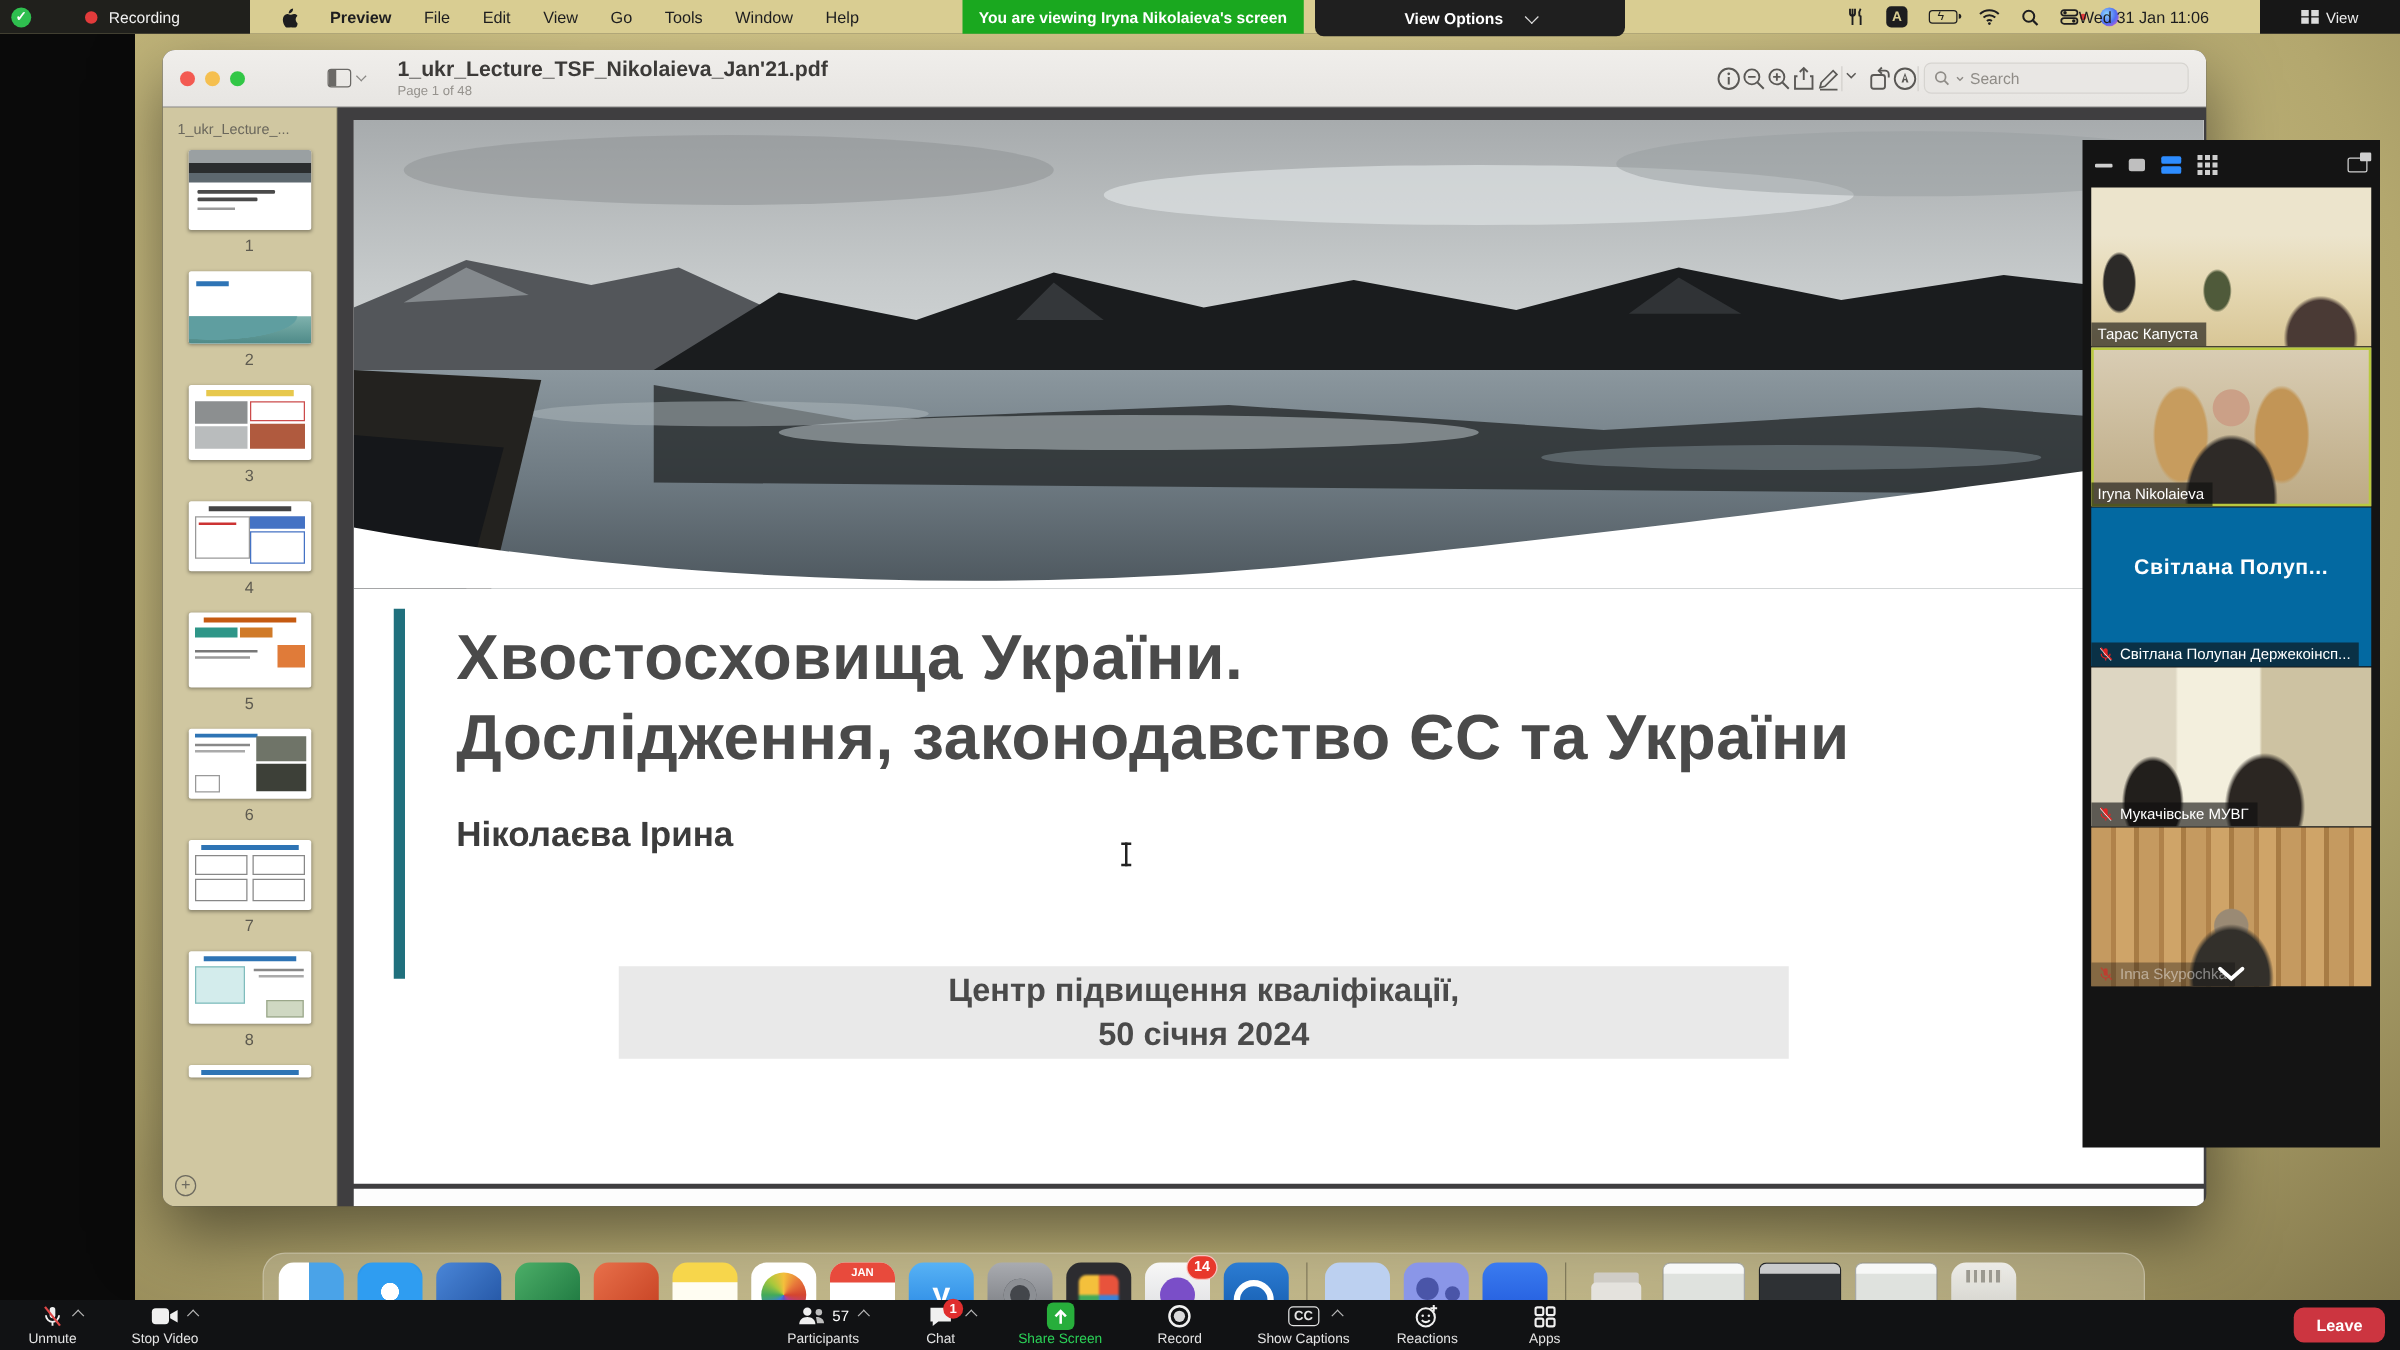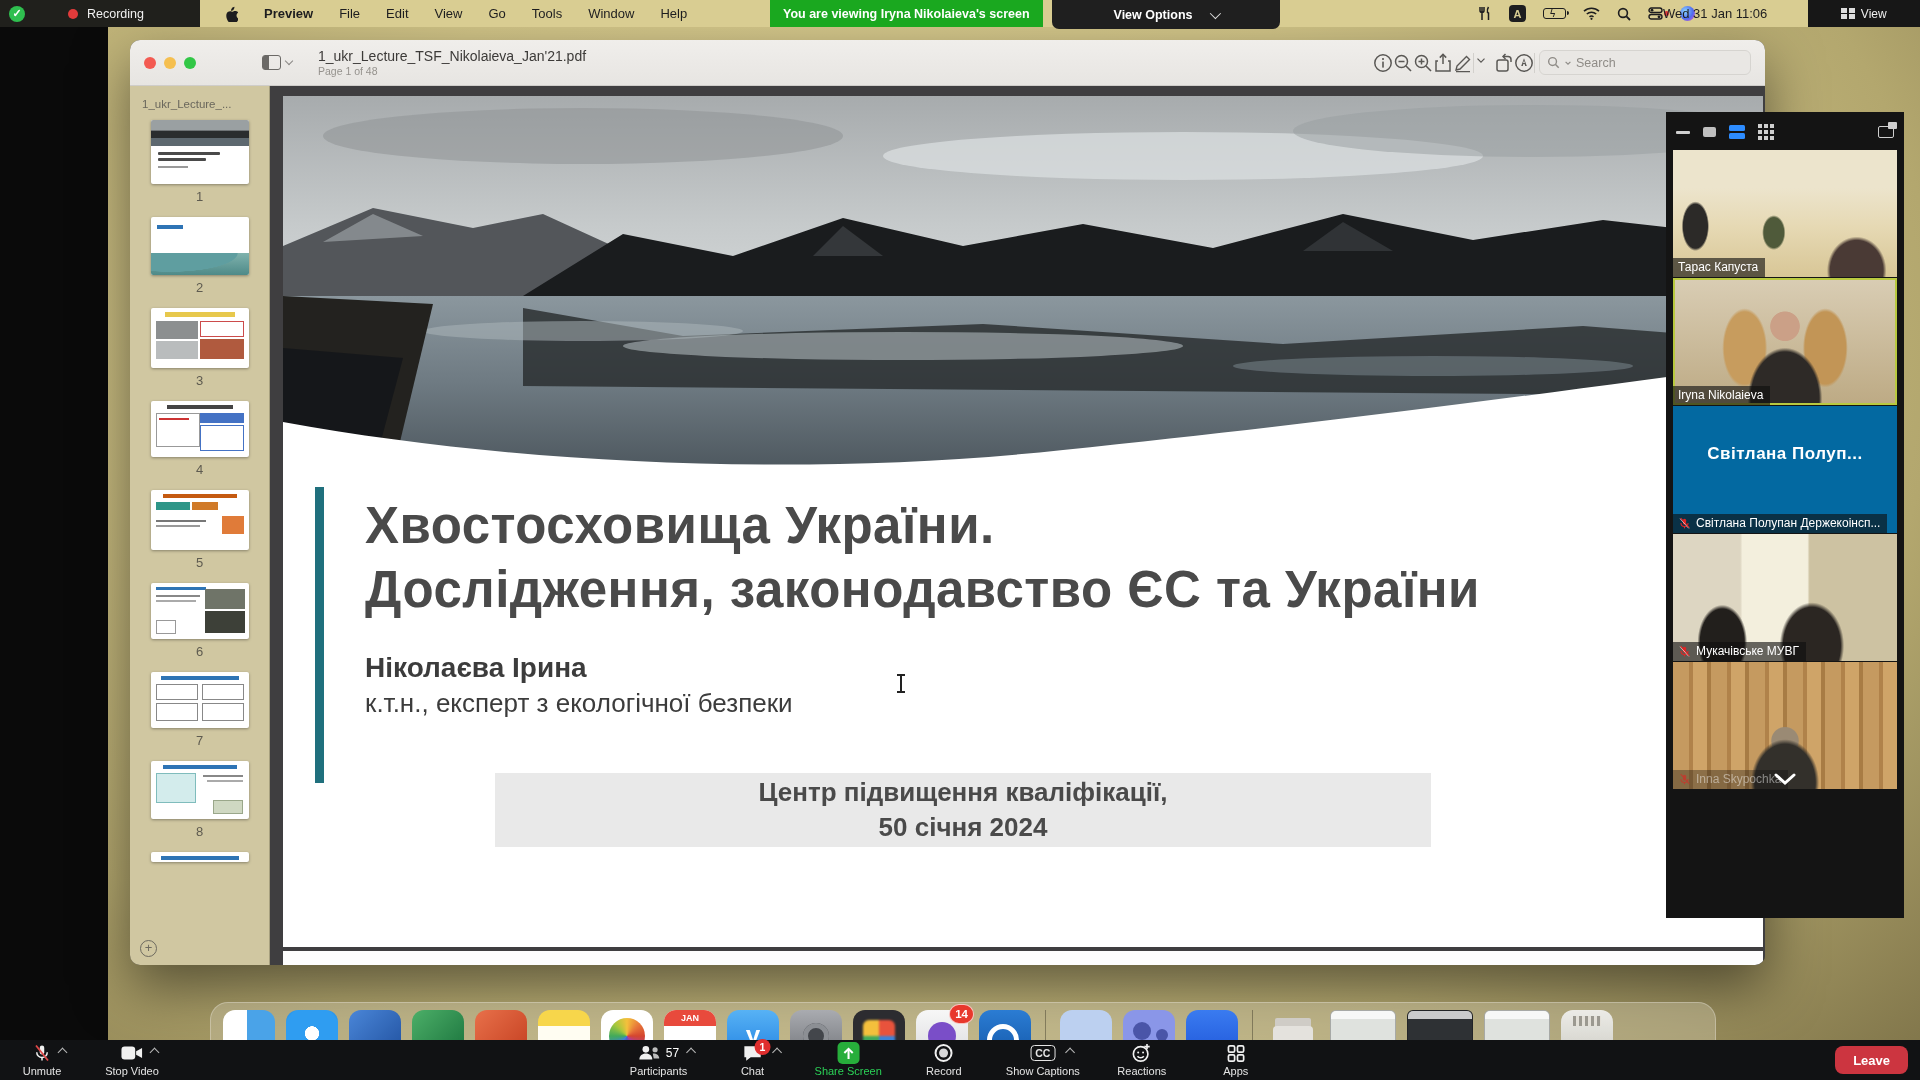--- a/index.html
+++ b/index.html
@@ -17,21 +17,21 @@
   .rec-pill { position:absolute; left:0; top:0; width:200px; height:27px; background:#20201c;
     display:flex; align-items:center; gap:9px; padding-left:9px; color:#f0f0f0; font-size:12.5px; }
   .shield { width:16px; height:16px; border-radius:50%; background:#2fbf4f; color:#fff;
     display:flex; align-items:center; justify-content:center; font-size:11px; font-weight:bold; }
   .recdot { width:10px; height:10px; border-radius:50%; background:#e23b3b; margin-left:34px; }
   .menus { display:flex; align-items:center; gap:26px; margin-left:224px; }
   .menus .appname { font-weight:bold; }
   .apple-glyph { width:14px; height:16px; display:inline-block; }
   .share-banner { position:absolute; left:770px; top:0; height:27px; background:#1aa81f;
     color:#fff; font-size:12.5px; font-weight:bold; display:flex; align-items:center; padding:0 13px; }
-  .view-options { position:absolute; left:1052px; top:0; height:29px; width:228px; background:#1f1f1f;
+  .view-options { position:absolute; left:1052px; top:0; height:29px; width:248px; background:#1f1f1f;
     border-radius:0 0 7px 7px; color:#fff; font-size:12.5px; font-weight:bold;
     display:flex; align-items:center; justify-content:center; gap:18px; }
   .vo-caret { width:8px; height:8px; border-right:1.6px solid #ddd; border-bottom:1.6px solid #ddd;
     transform:rotate(45deg) translateY(-2px); }
   .status-icons { position:absolute; left:1478px; top:0; height:27px; display:flex; align-items:center; gap:17px; color:#1d1d1f; }
   .abox { width:17px; height:17px; background:#1d1d1f; color:#d9cd92; border-radius:4px;
     font-size:11px; font-weight:bold; display:flex; align-items:center; justify-content:center; }
   .battery { width:23px; height:11px; border:1.4px solid #1d1d1f; border-radius:3px; position:relative; }
   .battery::after { content:""; position:absolute; right:-4px; top:2.2px; width:2.5px; height:4px; background:#1d1d1f; border-radius:0 2px 2px 0; }
   .battery .bolt { position:absolute; left:6px; top:-1px; font-size:10px; color:#1d1d1f; }
@@ -51,21 +51,21 @@
   .titlebar { position:absolute; left:0; top:0; right:0; height:46px;
     background:linear-gradient(#f0eeeb,#e7e5e2); border-bottom:1px solid #cfcdca;
     display:flex; align-items:center; padding:0 14px; }
   .tl { width:12px; height:12px; border-radius:50%; margin-right:8px; }
   .tl.red{ background:#f35a51;} .tl.yel{ background:#f5bf4f;} .tl.grn{ background:#32c746;}
   .sb-toggle { margin-left:58px; display:flex; align-items:center; gap:5px; color:#5c5a57; }
   .sb-toggle .pane { width:19px; height:15px; border:1.6px solid #6b6966; border-radius:3px; position:relative; }
   .sb-toggle .pane::before { content:""; position:absolute; left:0; top:0; bottom:0; width:6px; background:#6b6966; border-radius:1px 0 0 1px; }
   .tiny-caret { width:6px; height:6px; border-right:1.5px solid #8a8885; border-bottom:1.5px solid #8a8885; transform:rotate(45deg); margin-top:-3px; }
   .titleblock { margin-left:26px; line-height:1.15; }
-  .fname { font-size:14px; font-weight:normal; color:#3c3a38; }
+  .fname { font-size:17px; font-weight:bold; color:#3c3a38; }
   .pageind { font-size:10.5px; color:#95928d; margin-top:1px; }
   .toolbar { margin-left:auto; display:flex; align-items:center; color:#59575400; }
   .tb-ic { width:20px; height:20px; color:#5a5855; }
   .tb-div { width:1px; height:20px; background:#d2d0cc; }
   .searchbox { width:212px; height:25px; background:#e9e7e4; border:1px solid #d6d4d0; border-radius:6px;
     display:flex; align-items:center; gap:4px; padding:0 7px; margin-left:4px; }
   .searchbox input { border:none; outline:none; background:transparent; width:140px; font-size:12.5px; color:#5c5a57;
     font-family:"Liberation Sans", sans-serif; }
   .searchbox input::placeholder { color:#8f8c87; }
 
@@ -527,21 +527,20 @@
           <path d="M0,200 L150,208 L110,375 L0,375 Z" fill="#23221f"></path>
           <path d="M0,252 L120,262 L90,375 L0,375 Z" fill="#15171a"></path>
           <path d="M0,326 C230,368 520,382 780,354 C1030,328 1230,302 1480,268 L1480,375 L0,375 Z" fill="#ffffff"></path>
         </svg>
         <div class="accentbar"></div>
         <div class="slide-title">
           <div>Хвостосховища України.</div>
           <div>Дослідження, законодавство ЄС та України</div>
         </div>
         <div class="slide-author">Ніколаєва Ірина</div>
-        <div class="slide-role">к.т.н., експерт з екологічної безпеки</div>
         <div class="ibeam">
             <span></span>
           </div>
         <div class="slide-box">
           <div>Центр підвищення кваліфікації,</div>
           <div>50 січня 2024</div>
         </div>
       </div>
       <div class="page2strip"></div>
     </div>

